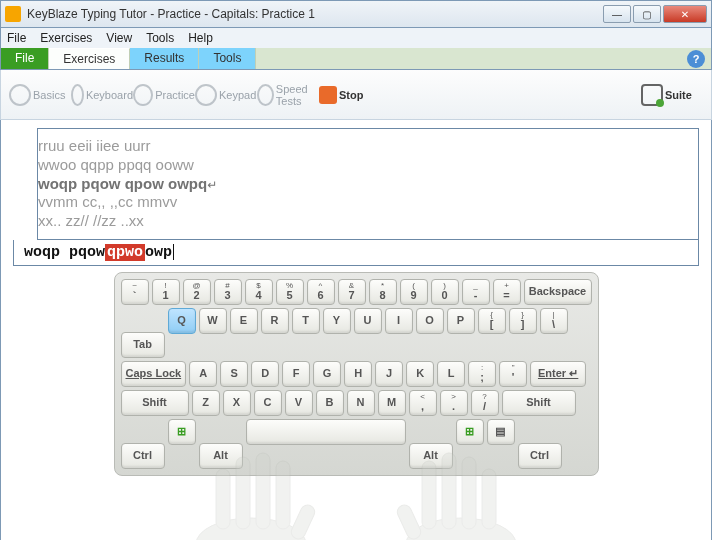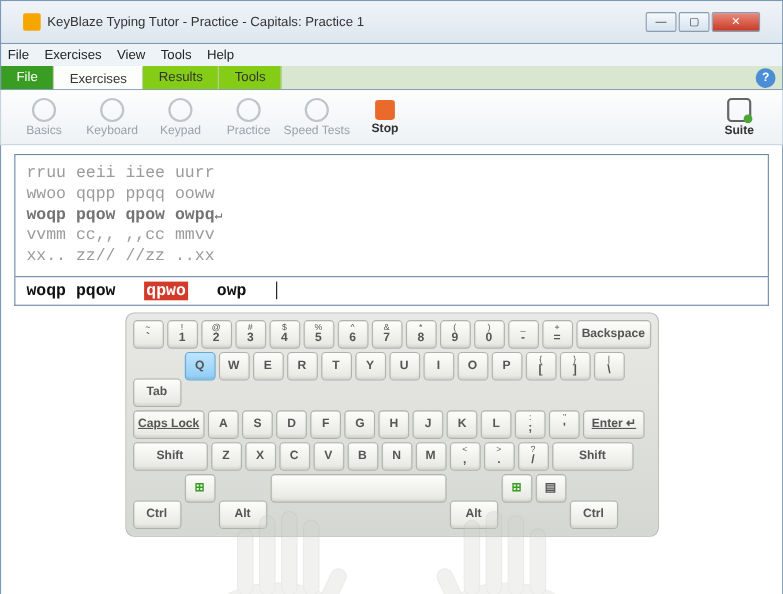--- a/index.html
+++ b/index.html
@@ -1,58 +1,58 @@
 <!DOCTYPE html>
 <html><head>
 <meta charset="utf-8">
 <style>
 * { margin: 0; padding: 0; box-sizing: border-box; }
 body { font-family: "Segoe UI", Tahoma, sans-serif; font-size: 12px; background: #fff; width: 712px; height: 540px; overflow: hidden; }
 
 
-.titlebar { height: 40px; background: linear-gradient(#f0f4f8,#dde6ef); border: 1px solid #7d99b5; display: flex; align-items: center; padding: 0 20px; }
+.titlebar { height: 28px; background: linear-gradient(#f0f4f8,#dde6ef); border: 1px solid #7d99b5; display: flex; align-items: center; padding: 0 4px; }
 .titlebar-icon { width: 16px; height: 16px; background: #f7a500; border-radius: 2px; margin-right: 6px; }
 .titlebar-text { flex: 1; color: #333; font-size: 12px; }
 .winbtns { display: flex; gap: 2px; }
 .winbtn { width: 28px; height: 18px; border: 1px solid #8a9db0; border-radius: 2px; background: linear-gradient(#f5f9fc,#d7e3ee); display: flex; align-items: center; justify-content: center; font-size: 10px; color: #333; }
 .winbtn.close { background: linear-gradient(#e98a7d,#c83a26); color: #fff; width: 44px; }
 
 
 .menubar { height: 20px; background: #eef3f8; border-left: 1px solid #7d99b5; border-right: 1px solid #7d99b5; display: flex; align-items: center; padding: 0 6px; gap: 14px; color: #222; }
 .menubar .item { cursor: default; }
 
 
 .tabstrip { height: 22px; background: #d9e6d0; border: 1px solid #7d99b5; border-top: 0; display: flex; align-items: stretch; }
-.tab { padding: 3px 14px; font-size: 12px; color: #333; background: #84cc16; border-right: 1px solid #c0cfb5; }
+.tab { padding: 3px 14px; font-size: 12px; color: #333; background: #7dd3fc; border-right: 1px solid #c0cfb5; }
 .tab.file { background: #3a9d23; color: #fff; font-weight: 400; }
 .tab.active { background: #fcfefc; border-top: 1px solid #fff; }
 .tabstrip-spacer { flex: 1; }
 .help-btn { width: 18px; height: 18px; border-radius: 50%; background: #4b8ed6; color: #fff; font-size: 11px; font-weight: bold; display: flex; align-items: center; justify-content: center; margin: 2px 6px 0 0; }
 
 
 .toolbar { height: 50px; background: linear-gradient(#fdfdfd,#eef2f5); border: 1px solid #c7d4e0; border-top: 0; display: flex; align-items: center; padding: 2px 8px; }
-.tbtn { display: flex; flex-direction: column; align-items: center; width: 62px; color: #9aa2aa; font-size: 11px; gap: 2px; }
+.tbtn { display: flex; flex-direction: row; align-items: center; width: 62px; color: #9aa2aa; font-size: 11px; gap: 2px; }
 .tbtn.enabled { color: #333; font-weight: bold; }
 .tbtn-icon { width: 22px; height: 22px; border: 2px solid currentColor; border-radius: 50%; opacity: .6; }
 .tbtn.stop .tbtn-icon { border: none; background: #e96a2a; border-radius: 3px; opacity: 1; width: 18px; height: 18px; }
 .tbtn.suite .tbtn-icon { border: 2px solid #555; border-radius: 4px; opacity: .9; position: relative; }
 .tbtn.suite .tbtn-icon::after { content: ""; position: absolute; right: -3px; bottom: -3px; width: 8px; height: 8px; background: #3a9d23; border-radius: 50%; }
 .toolbar-spacer { flex: 1; }
 
 
 .content { border: 1px solid #7d99b5; border-top: 0; height: 440px; padding: 8px 12px 4px; display: flex; flex-direction: column; }
 
 
-.typing-panel { border: 1px solid #6b88a6; background: #fff; padding: 8px 10px; font-family: Liberation Mono, monospace; font-size: 15px; line-height: 1.25; color: #9b9b9b; flex: 0 0 auto; }
+.typing-panel { border: 1px solid #6b88a6; background: #fff; padding: 8px 0; font-family: Liberation Sans, sans-serif; font-size: 15px; line-height: 1.25; color: #9b9b9b; flex: 0 0 auto; margin-left: 24px; }
 .typing-panel .line { white-space: pre; }
 .typing-panel .current { color: #737373; font-weight: bold; }
 .typing-panel .enter-mark { font-size: 12px; font-weight: normal; }
 
 
-.inputline { border: 1px solid #6b88a6; border-top: 0; padding: 4px 10px; font-family: "Courier New", monospace; font-size: 15px; font-weight: bold; color: #111; display: flex; align-items: center; gap: 26px; }
+.inputline { border: 1px solid #6b88a6; border-top: 0; padding: 4px 10px; font-family: "Courier New", monospace; font-size: 15px; font-weight: bold; color: #111; display: flex; align-items: center; }
 .inputline .wrong { background: #d23a2a; color: #fff; padding: 0 2px; }
 .inputline .cursor { display: inline-block; width: 1px; height: 16px; background: #111; margin-left: 1px; }
 
 
 .keyboard-wrap { flex: 1; display: flex; justify-content: center; align-items: flex-start; margin-top: 6px; position: relative; }
 .keyboard { background: linear-gradient(#e8e9e6,#d5d7d2); border: 1px solid #b9bbb6; border-radius: 8px; padding: 6px; display: flex; flex-direction: column; gap: 3px; }
 .krow { display: flex; gap: 3px; }
 .key { background: linear-gradient(#fdfdfb,#e6e7e1); border: 1px solid #b0b2ac; border-radius: 4px; height: 26px; min-width: 28px; display: flex; flex-direction: column; align-items: center; justify-content: center; font-size: 10px; color: #555; box-shadow: inset 0 -2px 2px rgba(0,0,0,.08); padding: 0 4px; }
 .key .top { font-size: 8px; line-height: 1; }
 .key .main { font-size: 11px; font-weight: bold; line-height: 1; }
@@ -102,25 +102,25 @@
   <div class="tbtn">
       <div class="tbtn-icon"></div>
       <span>Basics</span>
     </div>
   <div class="tbtn">
       <div class="tbtn-icon"></div>
       <span>Keyboard</span>
     </div>
   <div class="tbtn">
       <div class="tbtn-icon"></div>
+      <span>Practice</span>
+    </div>
+  <div class="tbtn">
+      <div class="tbtn-icon"></div>
       <span>Keypad</span>
-    </div>
-  <div class="tbtn">
-      <div class="tbtn-icon"></div>
-      <span>Practice</span>
     </div>
   <div class="tbtn">
       <div class="tbtn-icon"></div>
       <span>Speed Tests</span>
     </div>
   <div class="tbtn enabled stop">
       <div class="tbtn-icon"></div>
       <span>Stop</span>
     </div>
   <div class="toolbar-spacer"></div>

